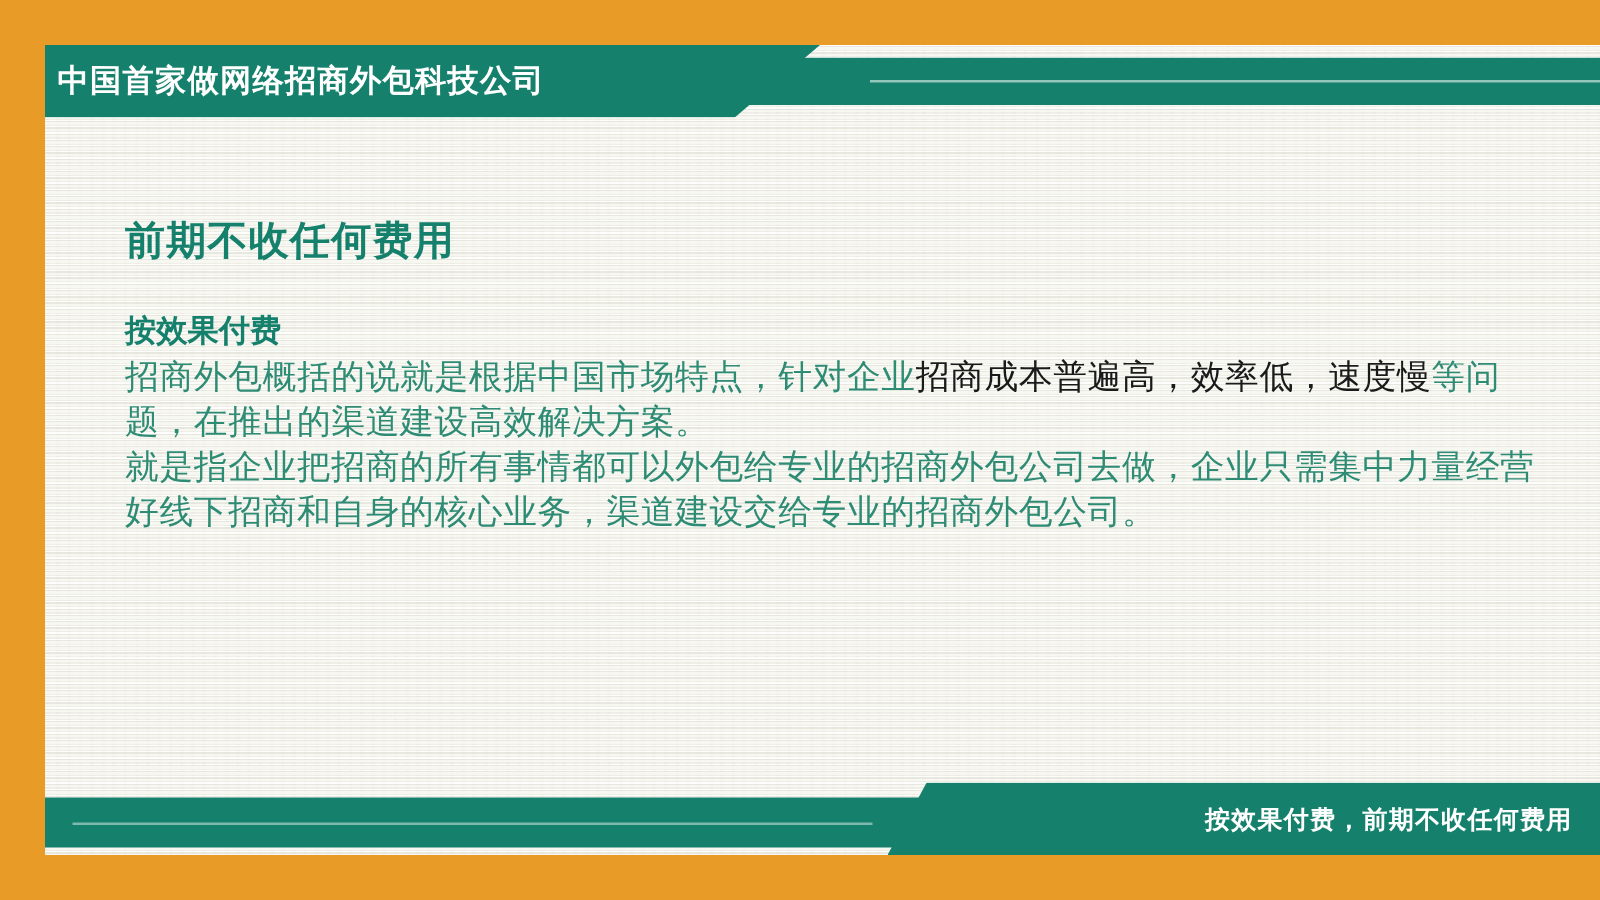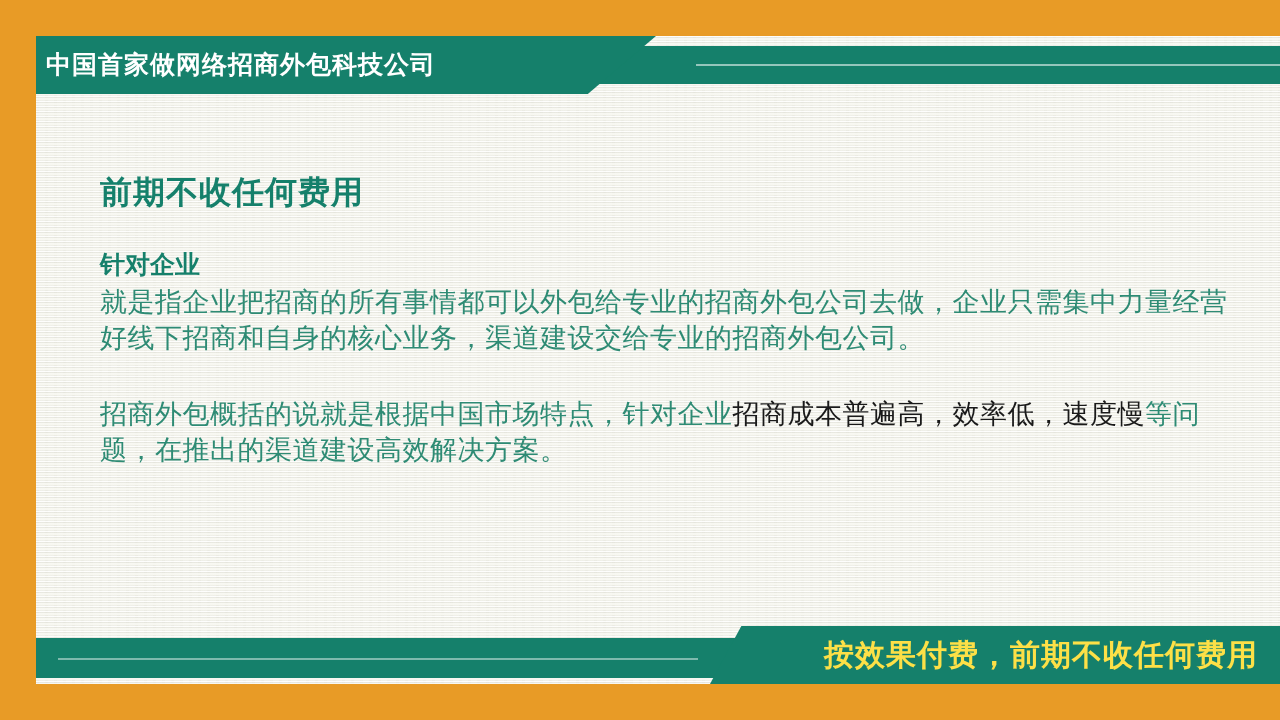--- a/index.html
+++ b/index.html
@@ -114,22 +114,22 @@
   #footer-hairline {
     position:absolute;
     left:22px; top:32px;
     width:640px; height:2px;
     background:rgba(255,255,255,0.45);
   }
   #footer-text {
     position:absolute;
     right:22px; top:0;
     height:54px; line-height:58px;
-    color:#fde047;
-    font-size:30px;
+    color:#ffffff;
+    font-size:20px;
     font-weight:bold;
     letter-spacing:1px;
     white-space:nowrap;
   }
 
   
   #content {
     position:absolute;
     left:100px; top:170px;
     width:1140px;
@@ -172,27 +172,27 @@
     <div id="header-block">
       <div id="header-title">中国首家做网络招商外包科技公司</div>
     </div>
     <div id="header-hairline"></div>
   </div>
 
   <div id="content">
 
     <div id="section-heading">前期不收任何费用</div>
 
-    <div id="lead-term">针对企业</div>
-
-    <p class="para" id="para-definition">就是指企业把招商的所有事情都可以外包给专业的招商外包公司去做，企业只需集中力量经营好线下招商和自身的核心业务，渠道建设交给专业的招商外包公司。</p>
+    <div id="lead-term">按效果付费</div>
 
     <p class="para" id="para-summary">
       <span>招商外包概括的说就是根据中国市场特点，针对企业</span><span class="emph-dark">招商成本普遍高，效率低，速度慢</span><span>等问题，在推出的渠道建设高效解决方案。</span>
     </p>
+
+    <p class="para" id="para-definition">就是指企业把招商的所有事情都可以外包给专业的招商外包公司去做，企业只需集中力量经营好线下招商和自身的核心业务，渠道建设交给专业的招商外包公司。</p>
 
   </div>
 
   <div id="footer-band">
     <div id="footer-strip"></div>
     <div id="footer-hairline"></div>
     <div id="footer-block">
       <div id="footer-text">按效果付费，前期不收任何费用</div>
     </div>
   </div>

